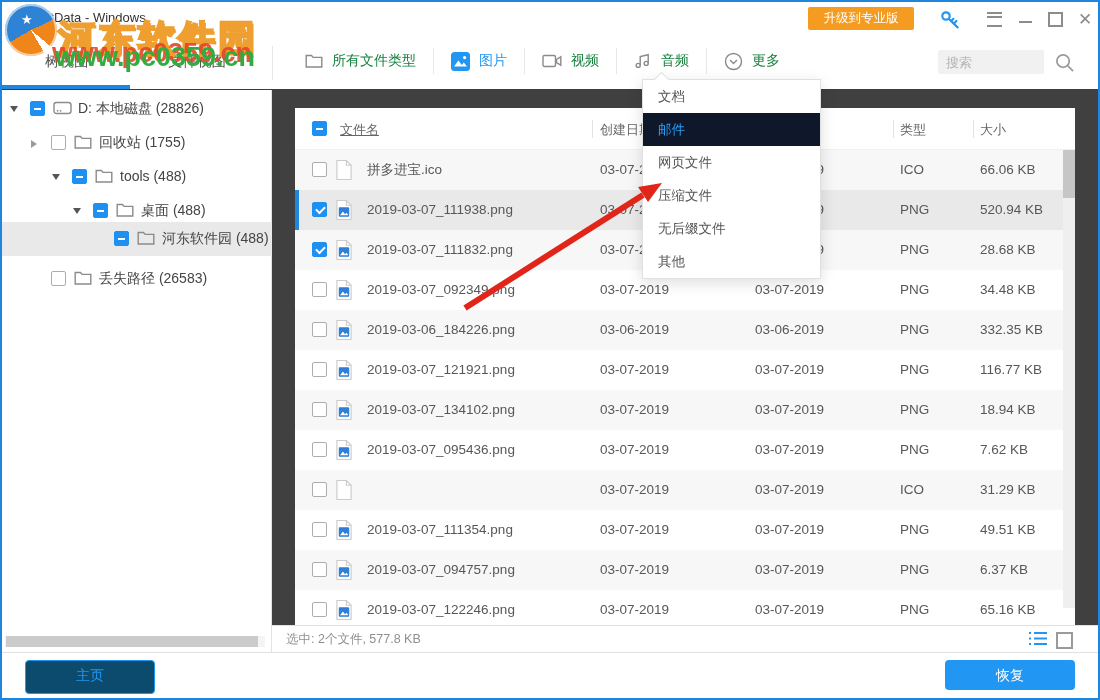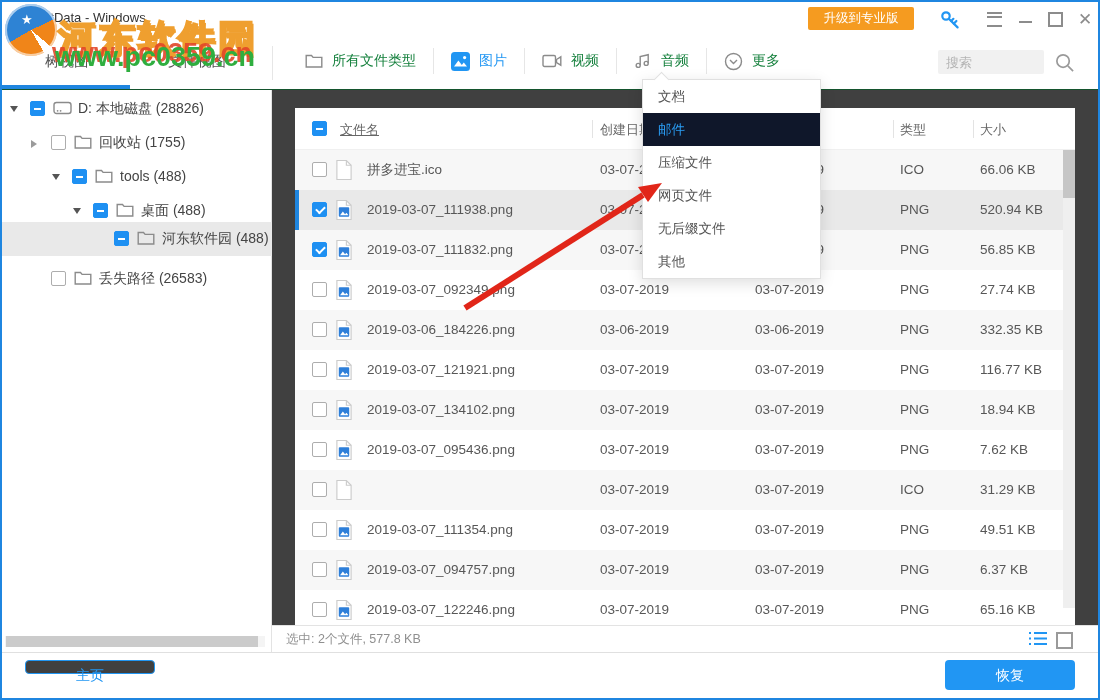--- a/index.html
+++ b/index.html
@@ -86,22 +86,22 @@
   
   .statusbar{position:absolute;left:272px;top:535px;width:826px;height:27px;background:#fff;
       border-top:1px solid #e3e3e3;box-sizing:border-box;}
   .status-text{position:absolute;left:14px;top:5px;font-size:12.5px;color:#8f8f8f;}
   .view-list{position:absolute;left:756px;top:4px;width:20px;height:18px;cursor:pointer;}
   .view-grid{position:absolute;left:784px;top:6px;width:13px;height:13px;border:2px solid #9a9a9a;cursor:pointer;}
 
   
   .footer{position:absolute;left:0;top:652px;width:1100px;height:46px;background:#fff;
       border-top:1px solid #e0e0e0;box-sizing:border-box;}
-  .home-btn{position:absolute;left:25px;top:7px;width:130px;height:14px;line-height:28px;text-align:center;
-      border:1px solid #2196f3;border-radius:4px;color:#2196f3;font-size:14px;box-sizing:border-box;background:#404040;cursor:pointer;}
+  .home-btn{position:absolute;left:25px;top:7px;width:130px;height:34px;line-height:28px;text-align:center;
+      border:1px solid #2196f3;border-radius:4px;color:#2196f3;font-size:14px;box-sizing:border-box;background:#0c4a6e;cursor:pointer;}
   .recover-btn{position:absolute;left:945px;top:7px;width:130px;height:30px;line-height:30px;text-align:center;
       background:#2196f3;border-radius:4px;color:#fff;font-size:14px;cursor:pointer;}
 
   
   .dropdown{position:absolute;left:642px;top:79px;width:177px;background:#fff;border:1px solid #e0e0e0;
       box-shadow:0 4px 14px rgba(0,0,0,.13);z-index:40;}
   .notch{position:absolute;top:-6px;left:13px;width:10px;height:10px;background:#fff;
       border-left:1px solid #e0e0e0;border-top:1px solid #e0e0e0;transform:rotate(45deg);}
   .ditem{height:33px;line-height:33px;padding-left:15px;font-size:13.5px;color:#555;cursor:pointer;}
   .ditem.active{background:#0f172a;color:#2a9df4;}
@@ -316,35 +316,35 @@
             <div class="c-ico"><svg width="18" height="22" viewBox="0 0 19 22">
                 <path d="M2 1h10l5 5v15H2z" fill="#fff" stroke="#cbcbcb" stroke-width="1.2"></path>
                 <path d="M12 1v5h5" fill="none" stroke="#cbcbcb" stroke-width="1.2"></path>
                 <rect x="4" y="8" width="11" height="10" rx="1" fill="#2e7fd9"></rect>
                 <path d="M5.3 16.6l3-4 2.3 3 1.5-1.8 2.1 2.8z" fill="#fff"></path>
               </svg></div>
             <div class="c c-name">2019-03-07_111832.png</div>
             <div class="c c-created">03-07-2019</div>
             <div class="c c-mod">03-07-2019</div>
             <div class="c c-type">PNG</div>
-            <div class="c c-size">56.85 KB</div>
+            <div class="c c-size">28.68 KB</div>
           </div>
           <div class="frow">
             <div class="cb c-cb"></div>
             <div class="c-ico"><svg width="18" height="22" viewBox="0 0 19 22">
                 <path d="M2 1h10l5 5v15H2z" fill="#fff" stroke="#cbcbcb" stroke-width="1.2"></path>
                 <path d="M12 1v5h5" fill="none" stroke="#cbcbcb" stroke-width="1.2"></path>
                 <rect x="4" y="8" width="11" height="10" rx="1" fill="#2e7fd9"></rect>
                 <path d="M5.3 16.6l3-4 2.3 3 1.5-1.8 2.1 2.8z" fill="#fff"></path>
               </svg></div>
             <div class="c c-name">2019-03-07_092349.png</div>
             <div class="c c-created">03-07-2019</div>
             <div class="c c-mod">03-07-2019</div>
             <div class="c c-type">PNG</div>
-            <div class="c c-size">27.74 KB</div>
+            <div class="c c-size">34.48 KB</div>
           </div>
           <div class="frow stripe">
             <div class="cb c-cb"></div>
             <div class="c-ico"><svg width="18" height="22" viewBox="0 0 19 22">
                 <path d="M2 1h10l5 5v15H2z" fill="#fff" stroke="#cbcbcb" stroke-width="1.2"></path>
                 <path d="M12 1v5h5" fill="none" stroke="#cbcbcb" stroke-width="1.2"></path>
                 <rect x="4" y="8" width="11" height="10" rx="1" fill="#2e7fd9"></rect>
                 <path d="M5.3 16.6l3-4 2.3 3 1.5-1.8 2.1 2.8z" fill="#fff"></path>
               </svg></div>
             <div class="c c-name">2019-03-06_184226.png</div>
@@ -468,22 +468,22 @@
 
   <div class="footer">
     <div class="home-btn">主页</div>
     <div class="recover-btn">恢复</div>
   </div>
 
   <div class="dropdown" id="dropdown">
     <div class="notch"></div>
   <div class="ditem">文档</div>
       <div class="ditem active">邮件</div>
+      <div class="ditem">网页文件</div>
       <div class="ditem">压缩文件</div>
-      <div class="ditem">网页文件</div>
       <div class="ditem">无后缀文件</div>
       <div class="ditem">其他</div>
     </div>
 
   <svg class="red-arrow" width="240" height="180" viewBox="0 0 240 180">
     <line x1="25" y1="158" x2="203" y2="45" stroke="#e12619" stroke-width="6"></line>
     <polygon points="222,33 208,52 198,37" fill="#e12619"></polygon>
   </svg>
 
   <div class="watermark">

